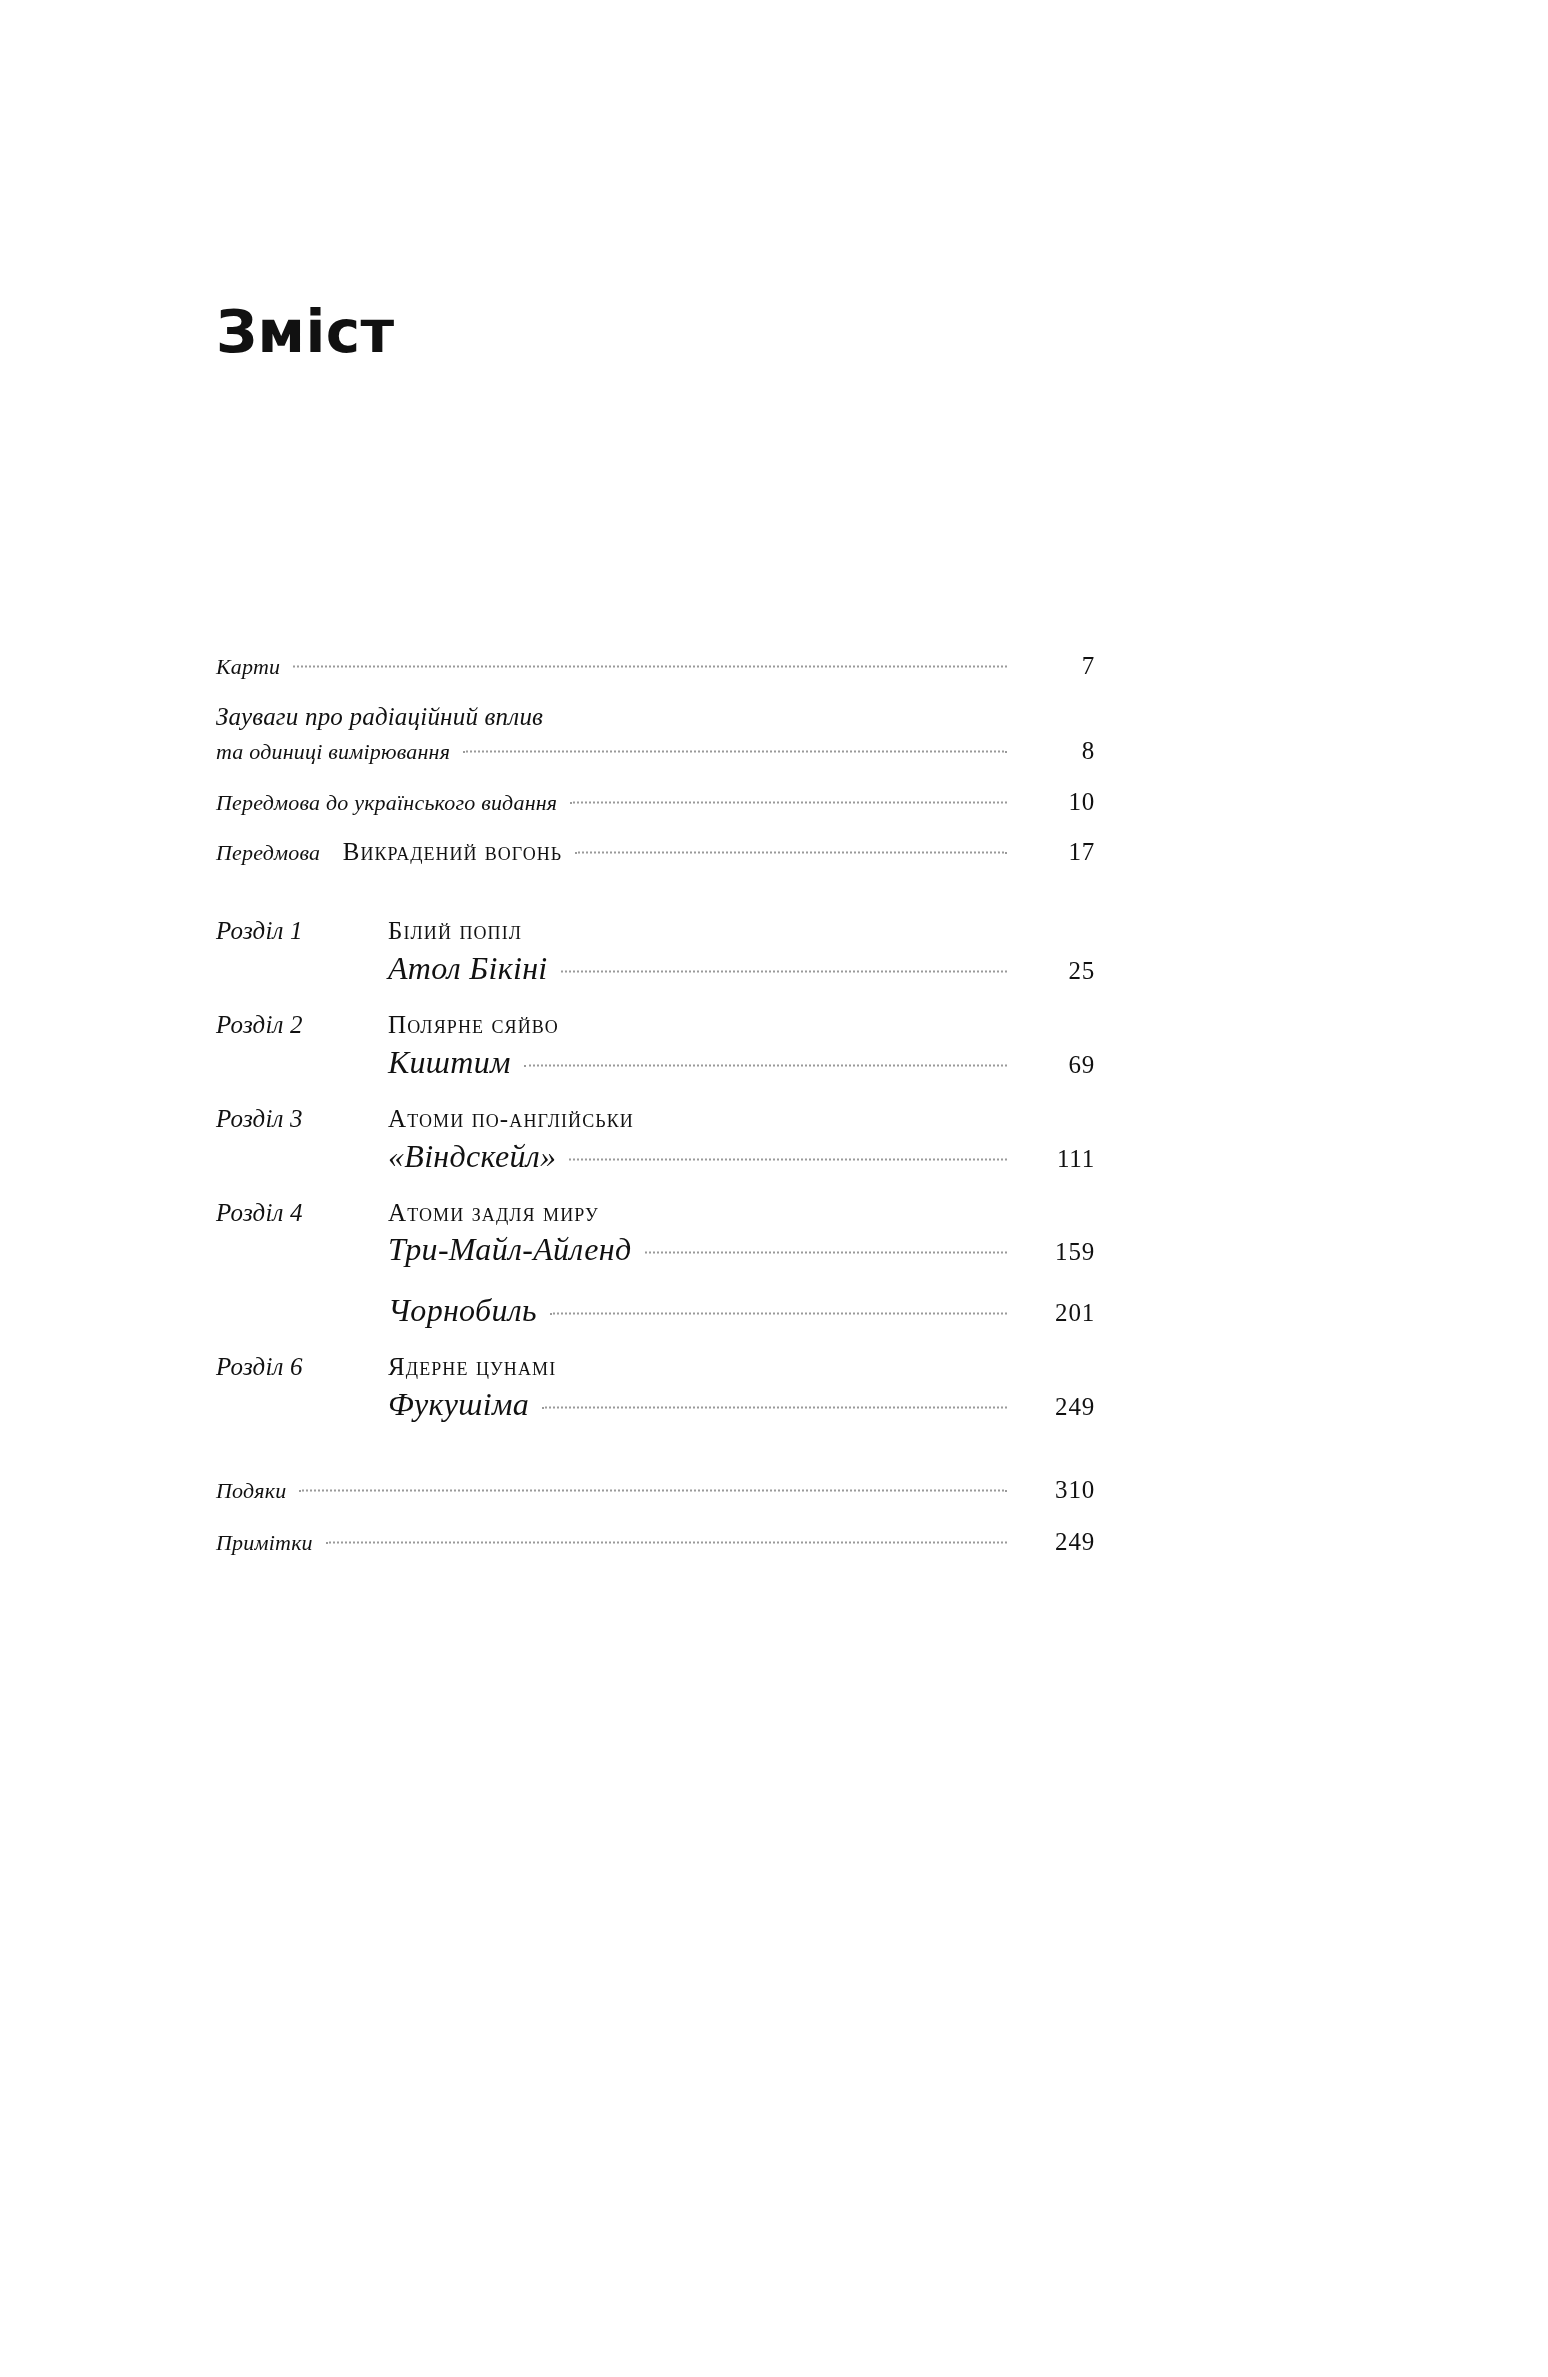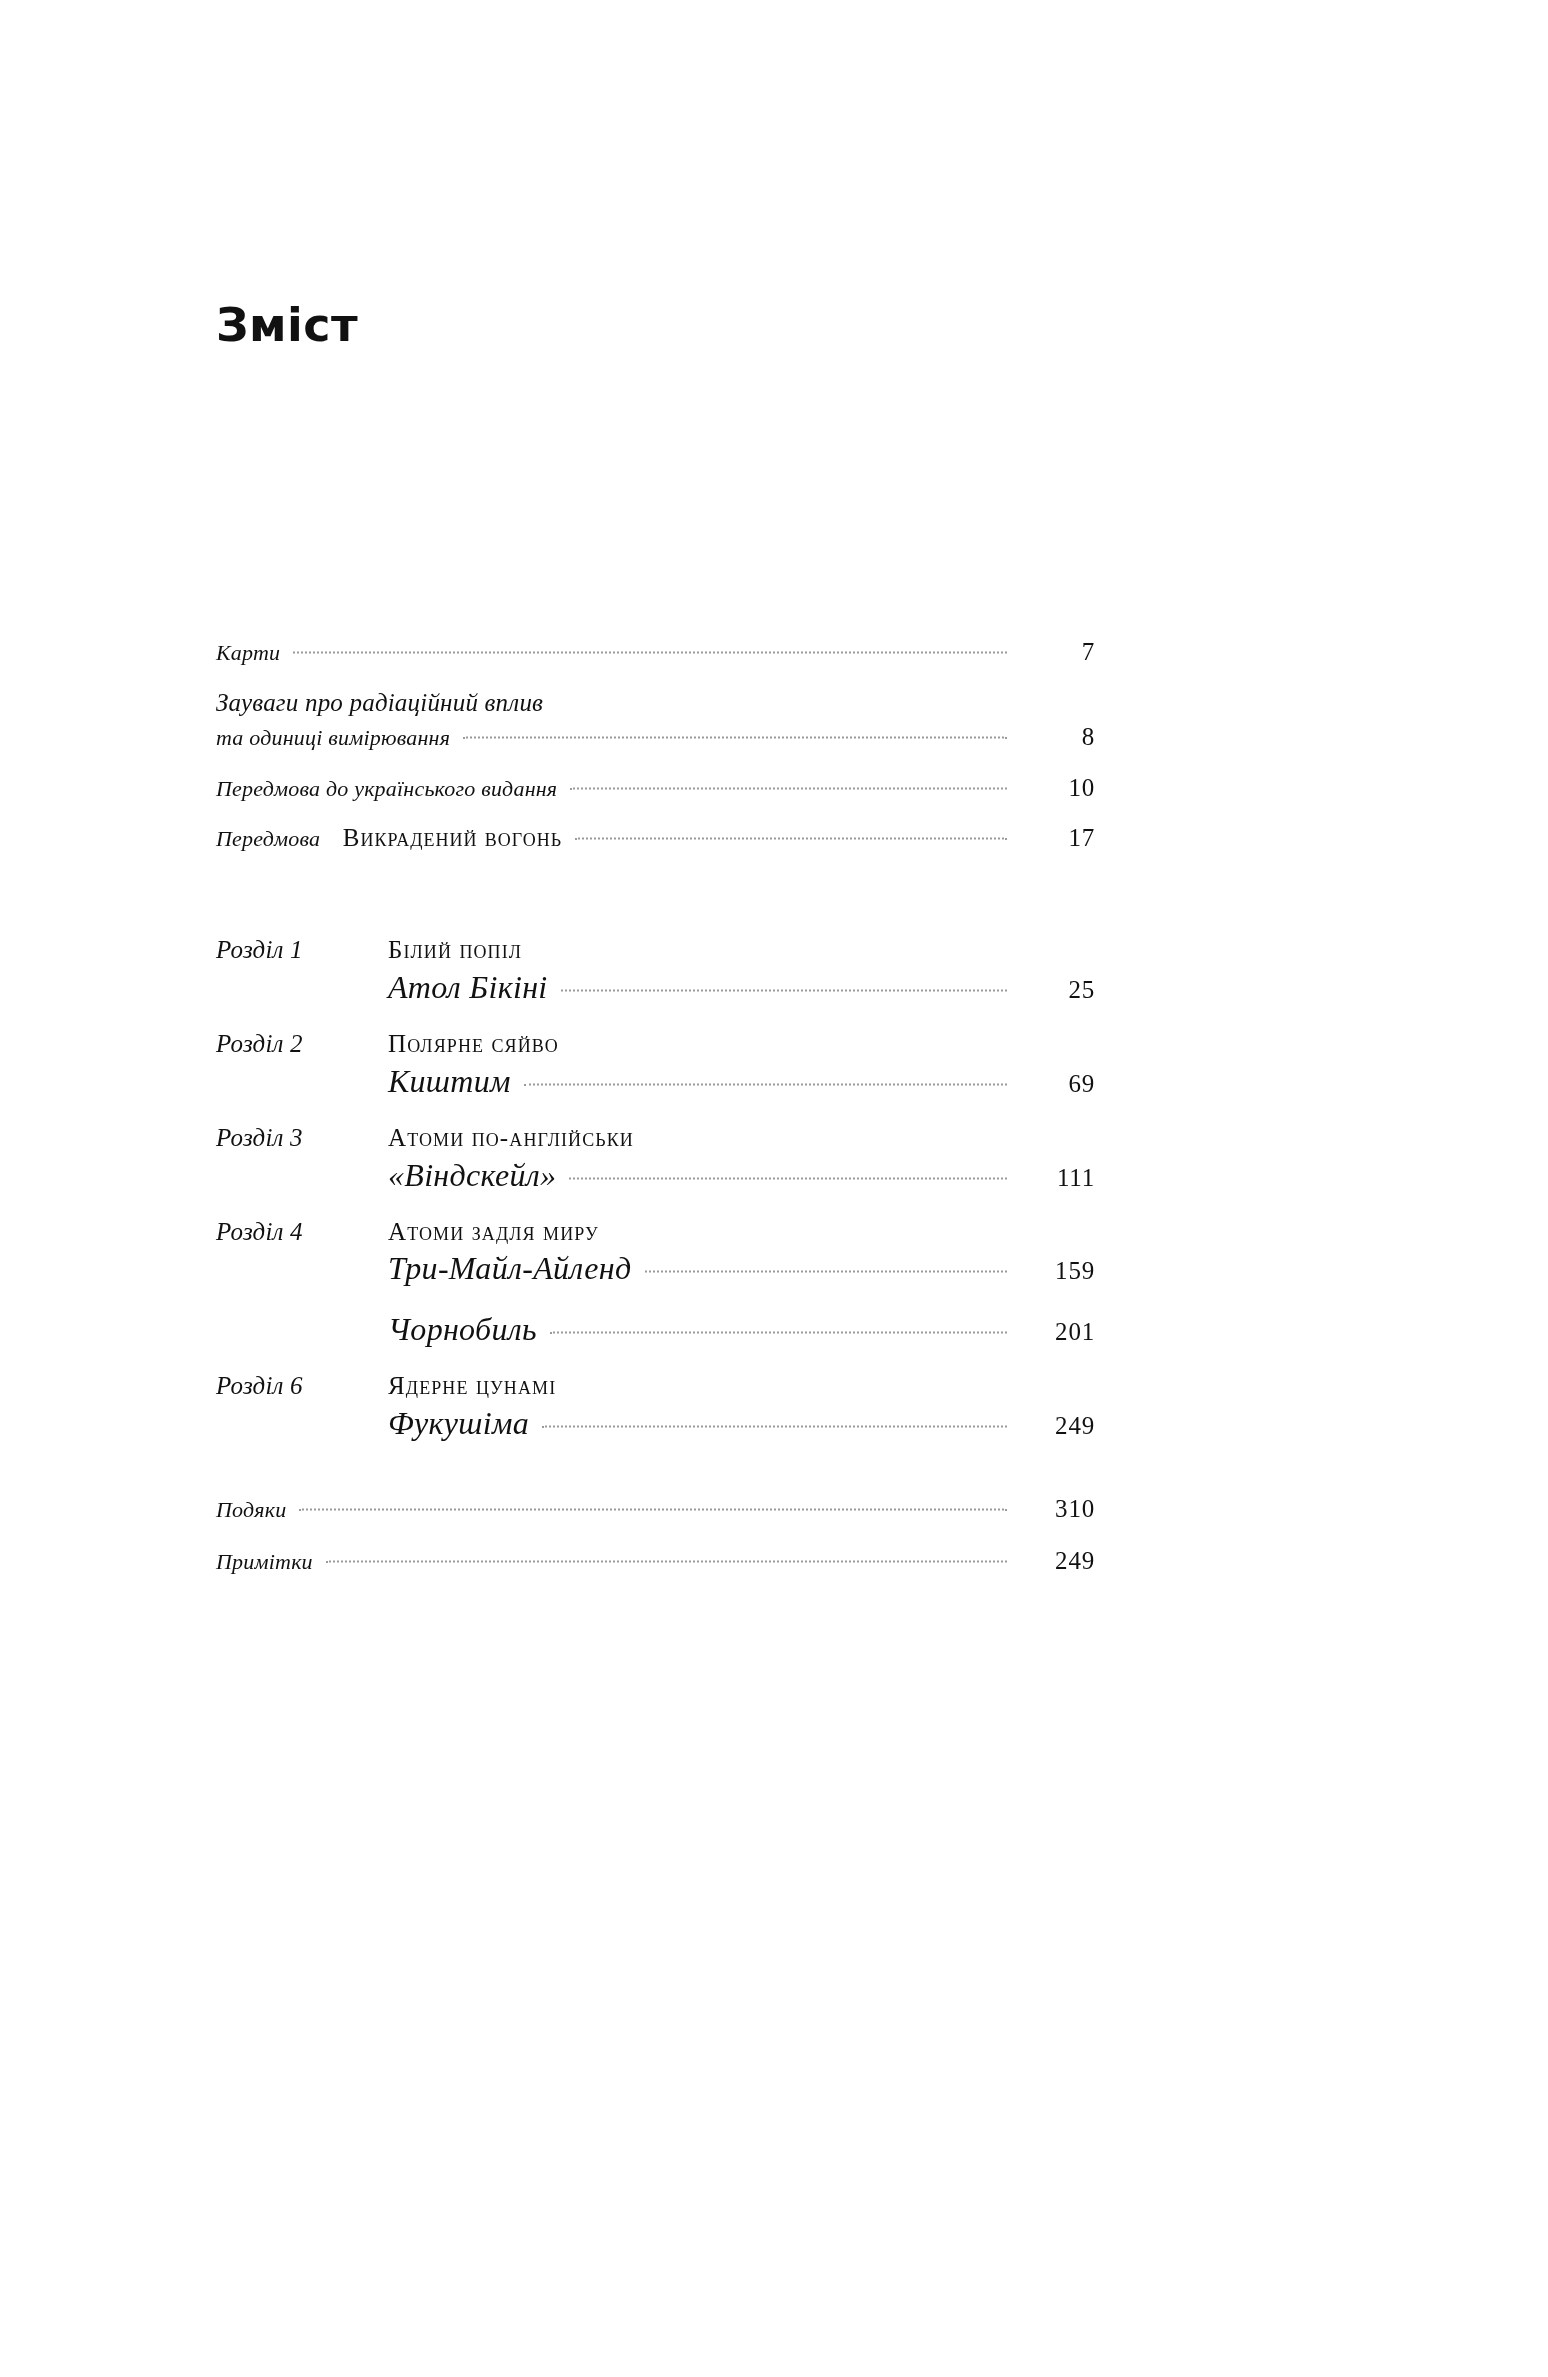--- a/index.html
+++ b/index.html
@@ -19,21 +19,21 @@
   }
   .content {
     position: absolute;
     left: 216px;
     top: 0;
     width: 903px;
   }
   .toc-title {
     font-family: "DejaVu Sans", sans-serif;
     font-weight: bold;
-    font-size: 46px;
+    font-size: 58px;
     letter-spacing: 0.4px;
     color: #111111;
     margin: 0;
     padding-top: 298px;
   }
 
   .toc-list {
     margin-top: 286px;
   }
 
@@ -94,21 +94,21 @@
     display: block;
     margin-bottom: 6.5px;
   }
   .two-line .second-row {
     display: flex;
     align-items: baseline;
     width: 879px;
   }
 
   
-  .chapters { margin-top: 84px; }
+  .chapters { margin-top: 51px; }
   .chapter {
     margin-bottom: 24px;
   }
   .chapter-line1 {
     display: flex;
     align-items: baseline;
   }
   .chapter-line2 {
     display: flex;
     align-items: baseline;

